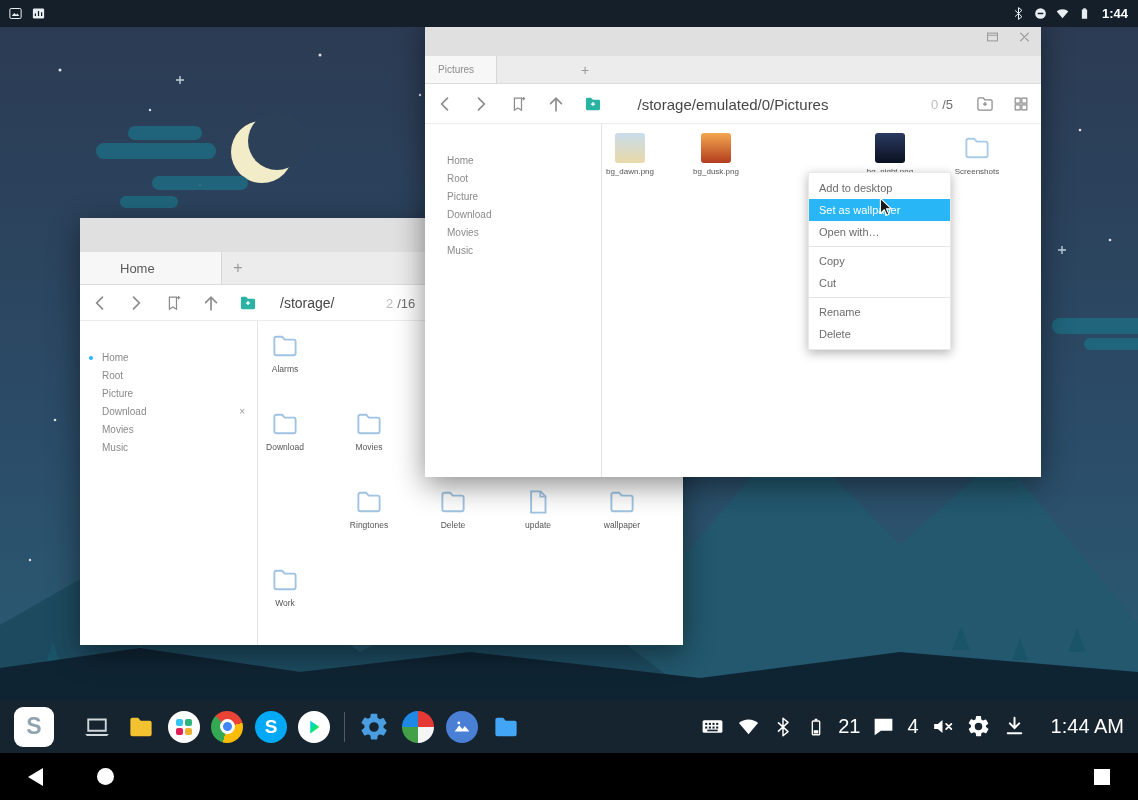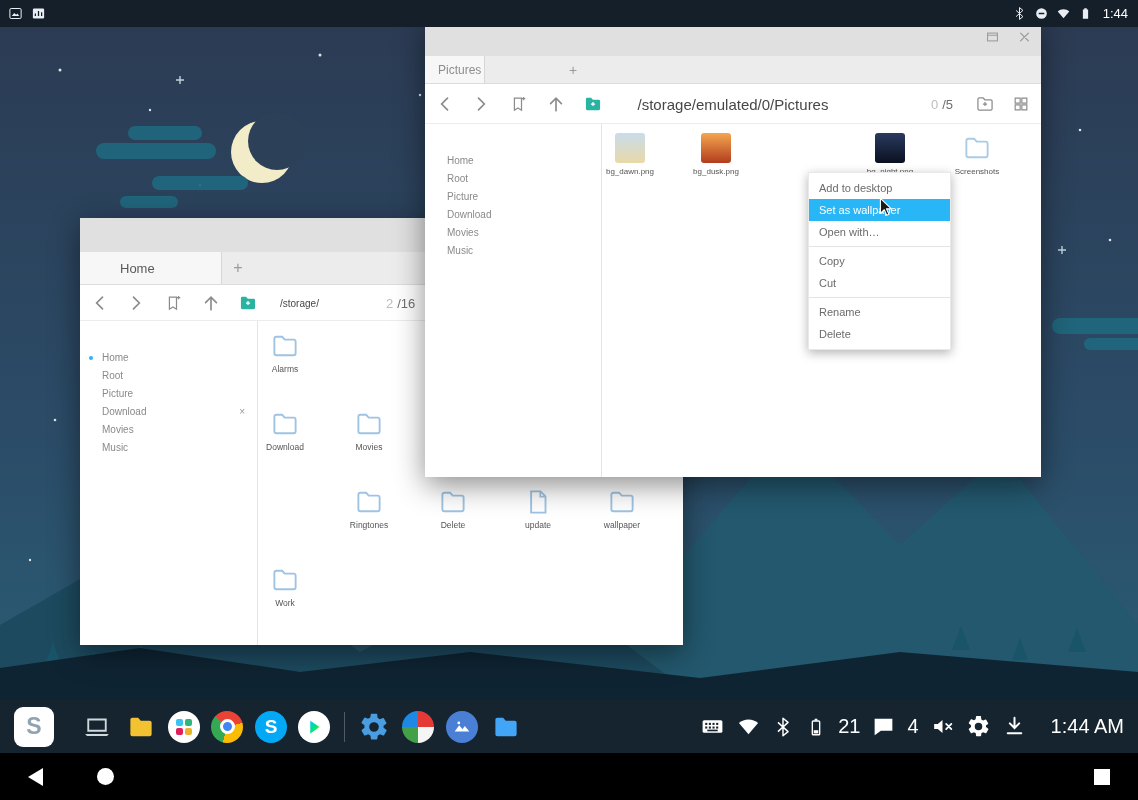--- a/index.html
+++ b/index.html
@@ -8,56 +8,56 @@
   #screen{position:relative;width:1138px;height:800px;overflow:hidden;background:#2b3f58}
   .abs{position:absolute}
   svg.ic{display:block}
 
   
   .statusbar{position:absolute;left:0;top:0;width:1138px;height:27px;background:#141f2a;
     z-index:20;display:flex;align-items:center;color:#fff}
   .sb-left{display:flex;align-items:center;gap:8px;padding-left:8px}
   .sb-right{margin-left:auto;display:flex;align-items:center;gap:7px;padding-right:10px}
   .sb-ic svg{width:15px;height:15px;color:#e9eef3}
-  .sb-time{font-size:13px;font-weight:normal;margin-left:3px}
+  .sb-time{font-size:13px;font-weight:bold;margin-left:3px}
 
   
   .window{position:absolute;background:#fff;box-shadow:0 8px 28px rgba(0,0,0,.45);
     display:flex;flex-direction:column}
   .window.front{left:425px;top:18px;width:616px;height:459px;z-index:6}
   .window.back{left:80px;top:218px;width:603px;height:427px;z-index:3}
 
   .titlebar{background:#e0e0e0;position:relative;flex:none}
   .front .titlebar{height:38px}
   .back  .titlebar{height:34px}
   .tb-btn{position:absolute;top:50%;transform:translateY(-50%);color:#9b9b9b;cursor:default}
   .tb-btn svg{width:17px;height:17px}
   .tb-restore{right:40px}
   .tb-close{right:8px}
 
   .tabbar{background:#ececec;border-bottom:1px solid #dcdcdc;display:flex;align-items:stretch;flex:none}
   .front .tabbar{height:28px}
   .back  .tabbar{height:33px}
   .tab{background:#f7f7f7;border-right:1px solid #d6d6d6;display:flex;align-items:center;color:#8d8d8d}
-  .front .tab{width:60px;padding-left:13px;font-size:12px}
+  .front .tab{width:72px;padding-left:13px;font-size:10px}
   .back  .tab{width:142px;padding-left:40px;font-size:13px;color:#5a5a5a}
   .newtab{display:flex;align-items:center;justify-content:center;color:#9a9a9a}
   .front .newtab{width:16px;margin-left:80px;font-size:14px}
   .back  .newtab{width:16px;margin-left:8px;font-size:16px}
 
   .toolbar{background:#fff;border-bottom:1px solid #ececec;position:relative;flex:none}
   .front .toolbar{height:40px}
   .back  .toolbar{height:36px}
   .tbi{position:absolute;top:50%;transform:translateY(-50%);color:#8c8c8c}
   .tbi svg{width:20px;height:20px}
   .tbi.teal{color:#2ab3a3}
   .pathtxt{position:absolute;top:50%;transform:translate(-50%,-50%);left:50%;
     color:#474747;white-space:nowrap}
   .front .pathtxt{font-size:15px}
-  .back .pathtxt{left:200px;transform:translateY(-50%);font-size:10px}
+  .back .pathtxt{left:200px;transform:translateY(-50%);font-size:14px}
   .cnt{position:absolute;top:50%;transform:translateY(-50%);white-space:nowrap;font-size:13px}
   .front .cnt{right:88px}
   .back  .cnt{left:306px}
   .cnt-sel{color:#bdbdbd}
   .cnt-tot{color:#6f6f6f;margin-left:4px}
 
   .wbody{flex:1;display:flex;min-height:0}
   .sidebar{border-right:1px solid #e4e4e4;padding-top:28px;flex:none;background:#fff}
   .front .sidebar{width:177px}
   .back  .sidebar{width:178px}

